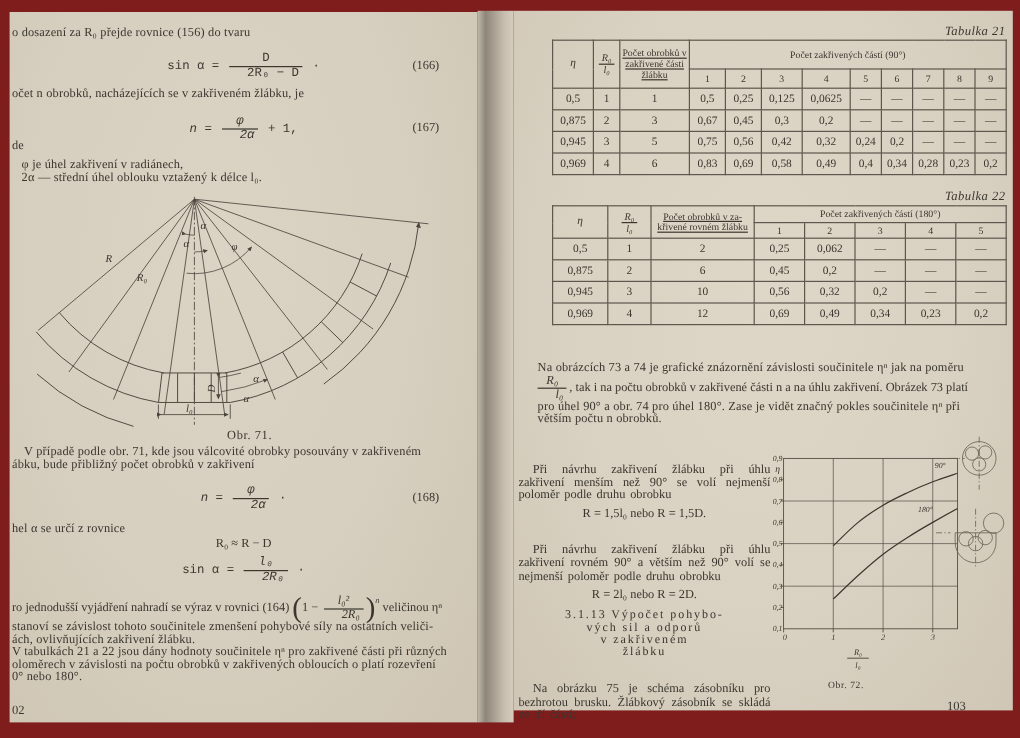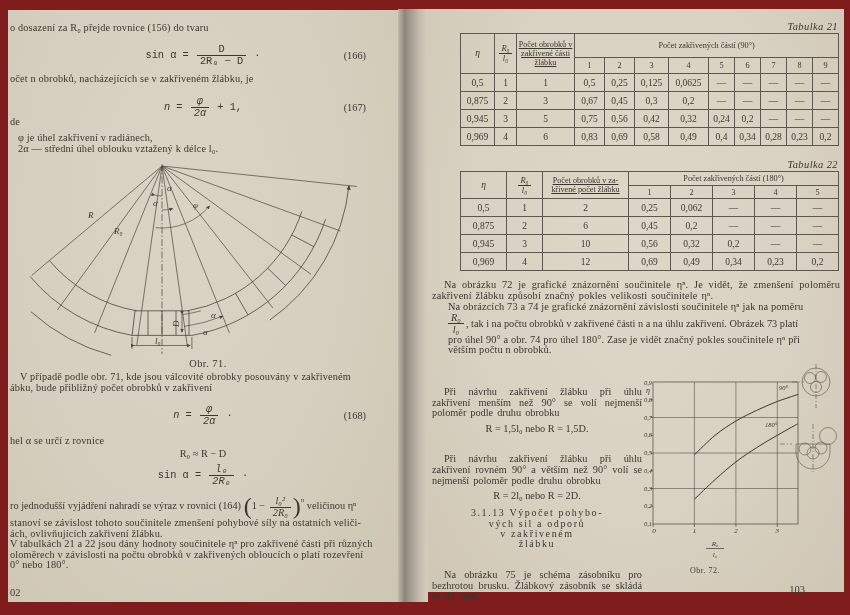--- a/index.html
+++ b/index.html
@@ -14,21 +14,21 @@
     background:radial-gradient(ellipse at 50% 40%,#ded6c6 0%,#d9d1c1 55%,#cfc6b6 100%);}
   .abs{position:absolute;}
   .txt{font-size:10.3px;line-height:10.6px;letter-spacing:0.15px;white-space:nowrap;}
   .just{white-space:normal;text-align:justify;word-spacing:1.2px;}
   .it{font-style:italic;}
   .eqline{position:absolute;left:0;width:100%;text-align:center;font-size:10.3px;}
   .eqno{position:absolute;right:32px;top:50%;transform:translateY(-50%);font-size:10.3px;}
   .eqc{display:inline-block;font-family:Liberation Mono, monospace;}
   .frac{display:inline-block;vertical-align:middle;text-align:center;margin:0 2px;}
   .frac .fn{display:block;border-bottom:0.8px solid #3b372f;padding:0 3px 0.5px;line-height:10px;}
-  .frac .fd{display:block;padding:0.5px 3px 0;line-height:10px;}
+  .frac .fd{display:block;padding:0.5px 3px 0;line-height:10px;margin-left:12px;}
   .bigp{font-size:24px;font-weight:400;vertical-align:-5px;line-height:10px;}
   .sup{font-size:7px;vertical-align:7px;}
   .tabtitle{font-style:italic;font-size:10.5px;text-align:right;letter-spacing:0.4px;}
   table.booktab{border-collapse:collapse;table-layout:fixed;}
   table.booktab th,table.booktab td{border:0.8px solid #5d574d;text-align:center;
     font-weight:normal;padding:0;color:#3b372f;}
   table.booktab td{font-size:9.5px;height:17px;}
   table.booktab th{font-size:8.2px;line-height:9px;}
   .smallhdr{font-size:7.8px;line-height:8.6px;text-decoration:underline;}
   .hfrac{display:inline-block;text-align:center;font-style:italic;font-size:8.5px;}
@@ -290,21 +290,21 @@
           <col style="width:42px">
           <col style="width:42px">
         </colgroup>
       <thead>
         <tr style="height:14px;">
           <th rowspan="2" class="it" style="font-size:9.5px;">η</th>
           <th rowspan="2">
             <span class="hfrac"><span class="fn">R₀</span><span class="fd">l₀</span></span>
           </th>
           <th rowspan="2" class="smallhdr">
-            <span>Počet obrobků v za-</span><br><span>křivené počet žlábku</span>
+            <span>Počet obrobků v za-</span><br><span>křivené rovném žlábku</span>
           </th>
           <th colspan="5">Počet zakřivených částí (180°)</th>
         </tr>
         <tr style="height:13px;">
           <th>1</th>
           <th>2</th>
           <th>3</th>
           <th>4</th>
           <th>5</th>
         </tr>
@@ -346,21 +346,20 @@
             <td>12</td>
             <td>0,69</td>
             <td>0,49</td>
             <td>0,34</td>
             <td>0,23</td>
             <td>0,2</td>
           </tr>
         </tbody>
     </table>
 
-    <div class="abs txt just" style="top:271px;left:4px;width:408px;text-indent:12px;">Na obrázku 72 je grafické znázornění součinitele ηⁿ. Je vidět, že zmenšení poloměru zakřivení žlábku způsobí značný pokles velikosti součinitele ηⁿ.</div>
 
     <div class="abs" style="top:293px;left:20px;width:408px;">
       <div class="txt">Na obrázcích 73 a 74 je grafické znázornění závislosti součinitele ηⁿ jak na poměru</div>
       <div style="height:22px;font-size:10.3px;white-space:nowrap;display:flex;align-items:center;">
         <span class="frac" style="margin-left:0;">
             <span class="fn it">R₀</span>
             <span class="fd it">l₀</span>
           </span>
         <span>, tak i na počtu obrobků v zakřivené části n a na úhlu zakřivení. Obrázek 73 platí</span>
       </div>

